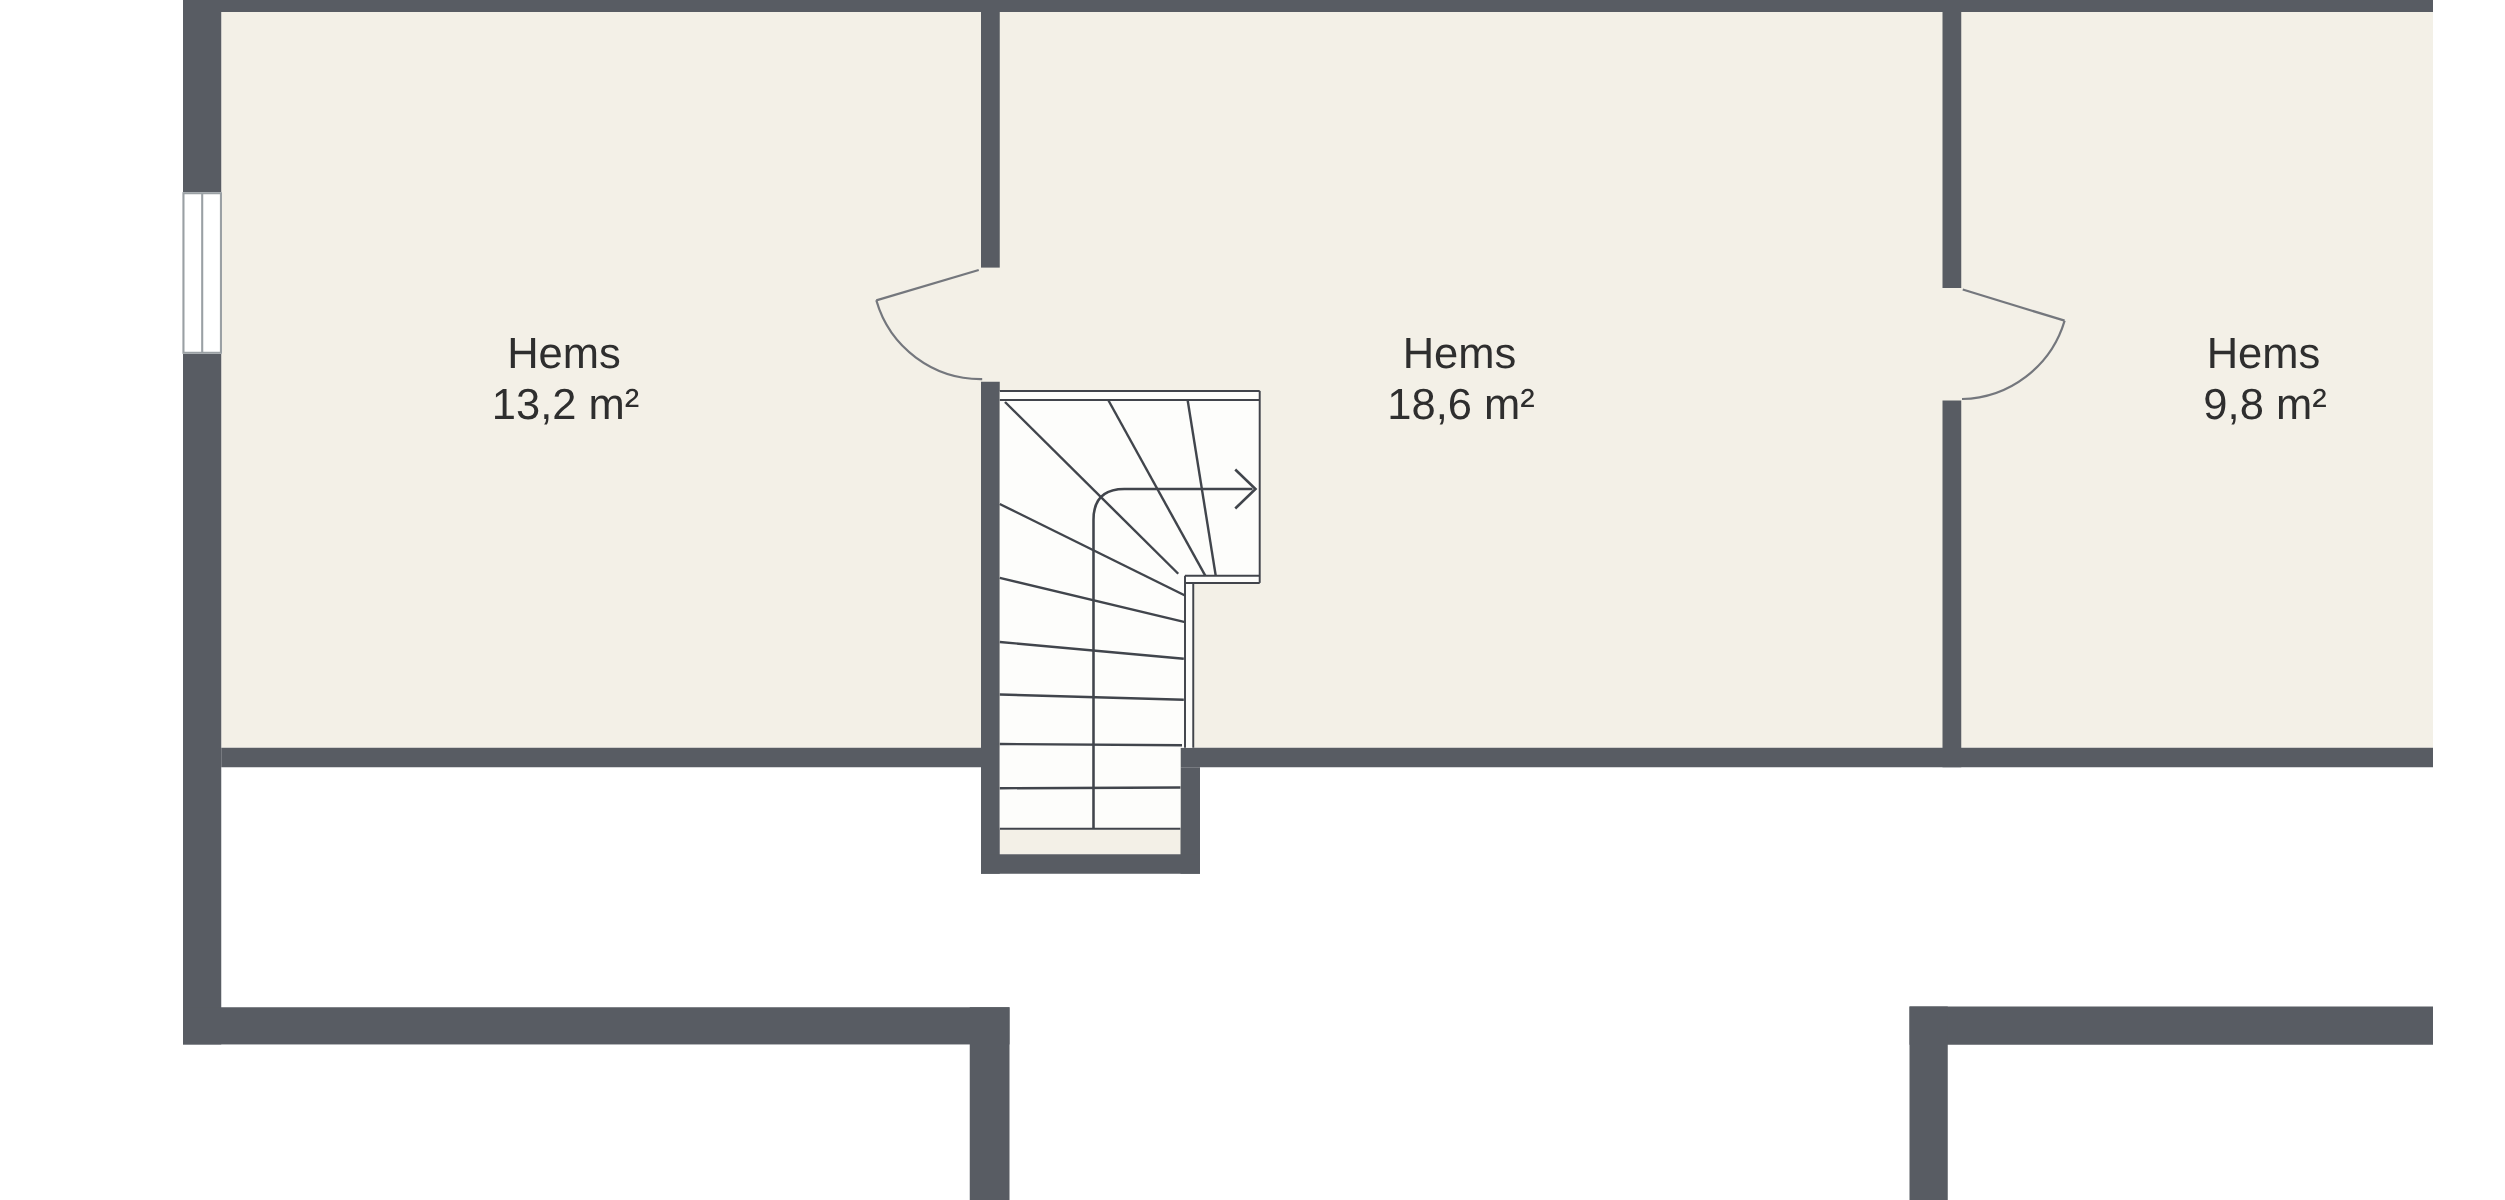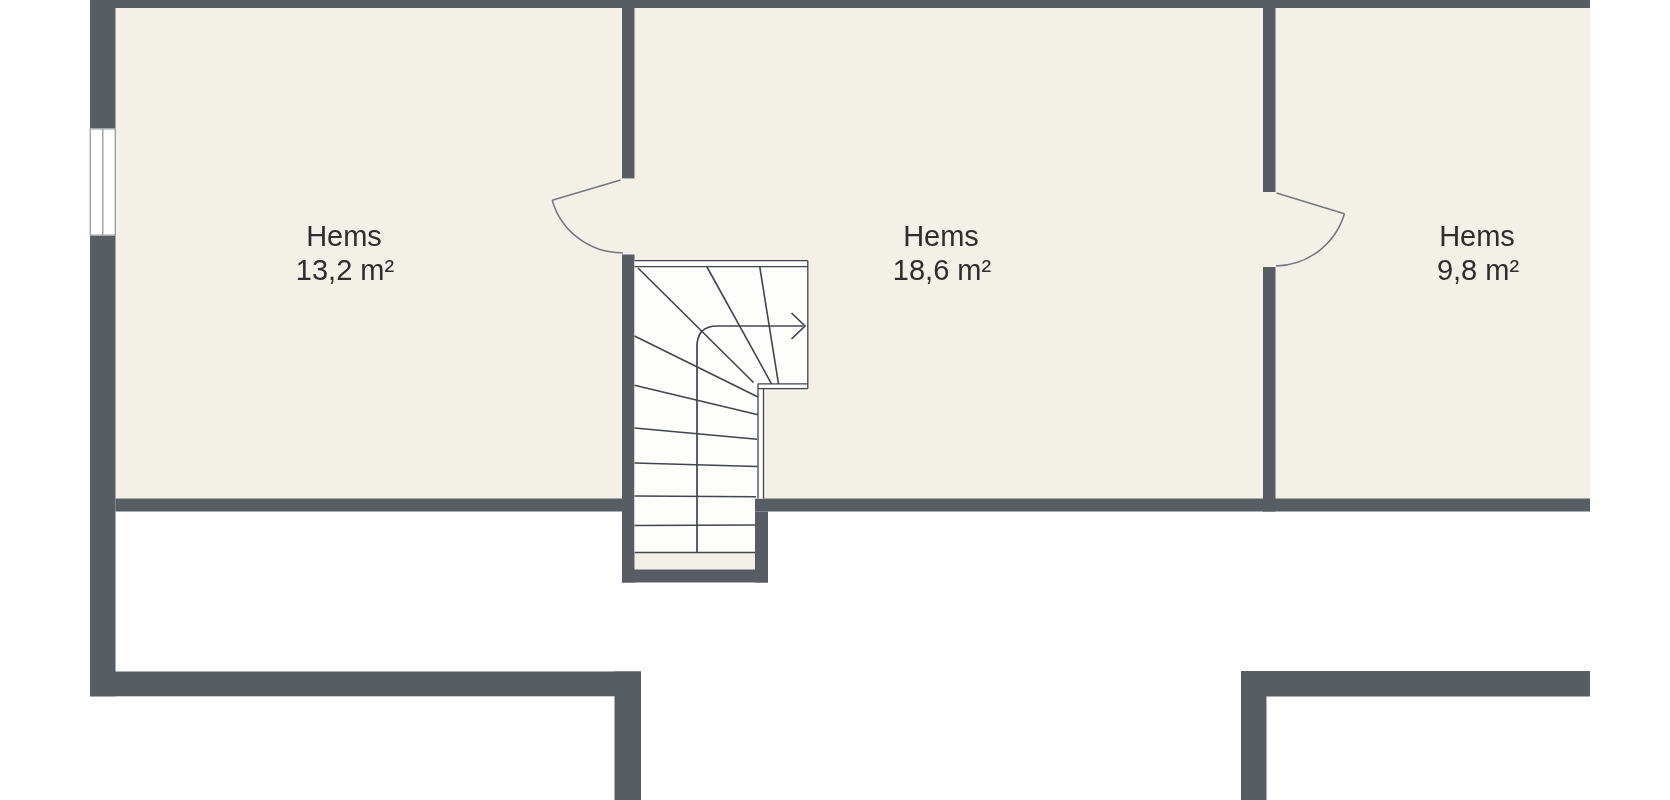--- a/index.html
+++ b/index.html
@@ -1,16 +1,16 @@
 <!DOCTYPE html>
 <html><head>
 <meta charset="utf-8">
 <style>
   html,body{margin:0;padding:0;background:#ffffff;}
-  .wrap{width:1590px;height:800px;position:relative;overflow:hidden;background:#ffffff;}
+  .wrap{width:1590px;height:800px;position:relative;overflow:hidden;background:#ffffff;padding-left:32px;}
   svg{display:block;}
   text{font-family:"Liberation Sans", sans-serif;fill:#2e2e2e;}
 </style>
 </head>
 <body>
 <div class="wrap">
 <svg width="1670" height="800" viewBox="0 0 1670 800" xmlns="http://www.w3.org/2000/svg">
 
   <rect x="0" y="0" width="1670" height="800" fill="#ffffff"></rect>
 

